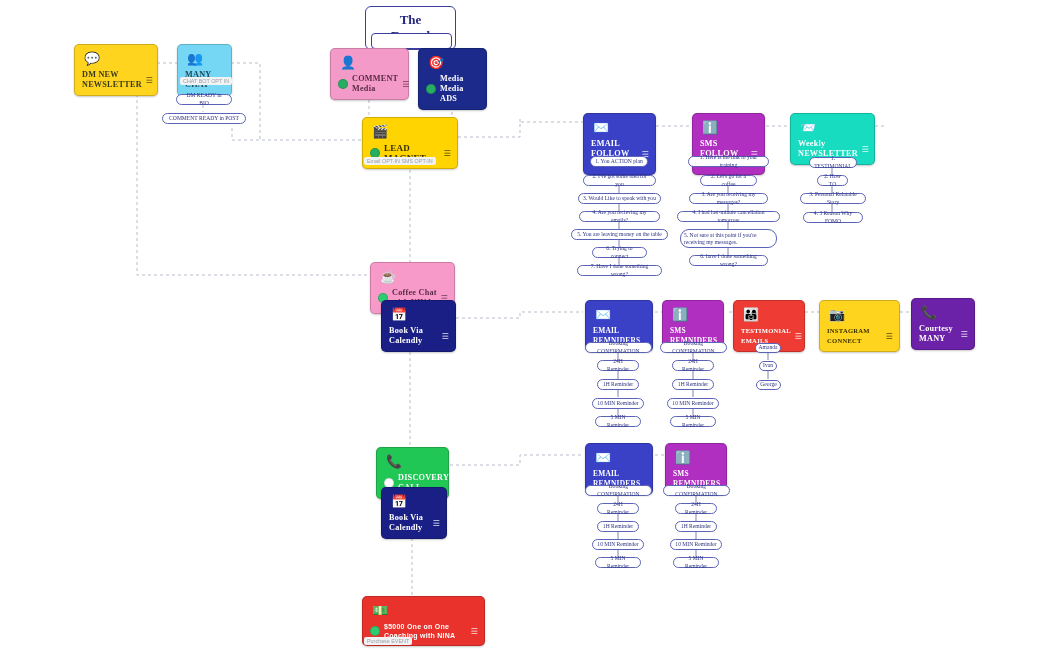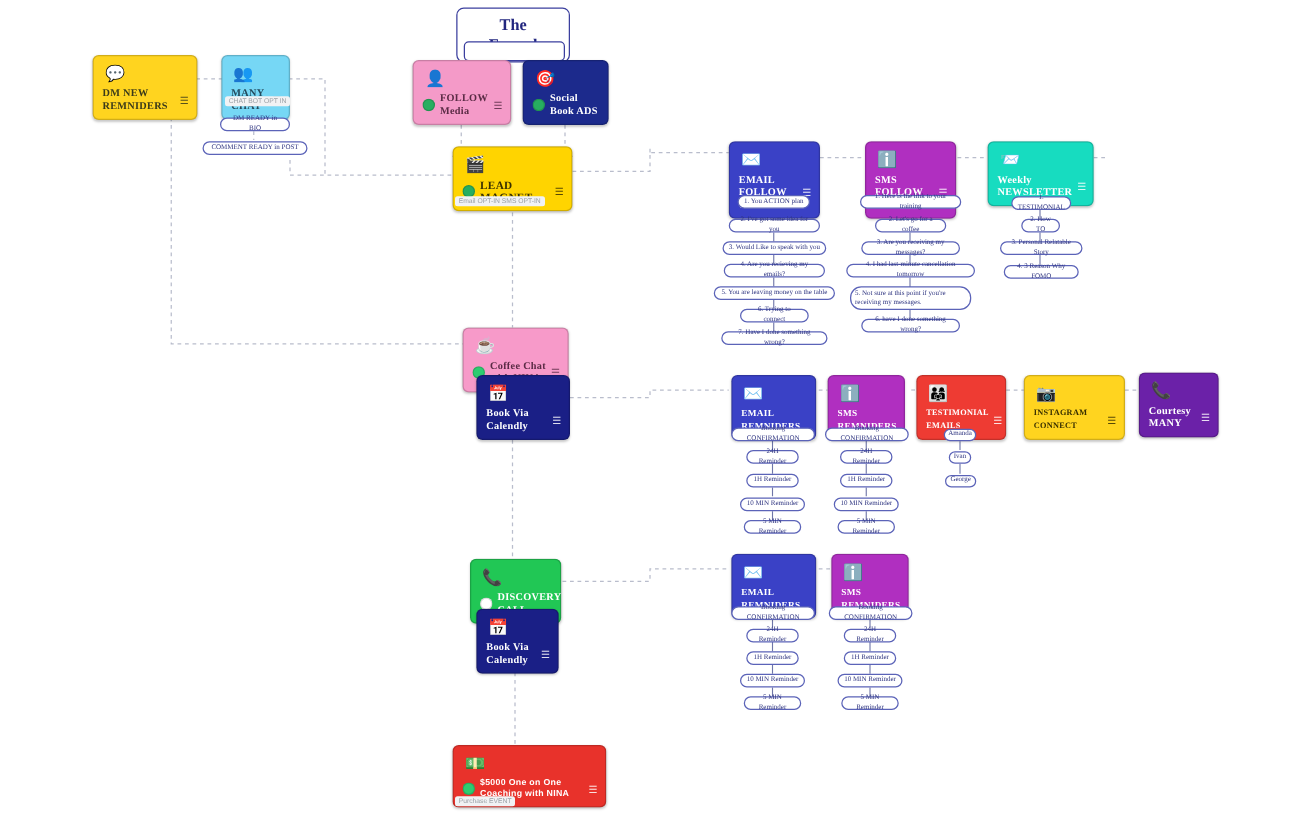--- a/index.html
+++ b/index.html
@@ -208,50 +208,50 @@
 
   <div class="root" style="left:365px;top:6px;width:91px;">
     <span>The Funnel</span>
   </div>
 
   <div style="position:absolute;left:371px;top:33px;width:79px;height:14px;border:1px solid #3b3f9e;border-radius:4px;background:#fff;"></div>
 
   <div class="node" style="left:74px;top:44px;width:84px;background:#ffd41f;color:#3a3a1a;">
     <span class="nicon">💬</span>
     <div class="nrow">
-      <span class="ntitle">DM NEW REMNIDERS</span>
+      <span class="ntitle">DM NEW NEWSLETTER</span>
       <span class="menu">☰</span>
     </div>
   </div>
 
   <div class="node" style="left:177px;top:44px;width:55px;background:#76d7f5;color:#234a5c;">
     <span class="nicon">👥</span>
     <div class="nrow">
       <span class="ntitle">MANY CHAT</span>
       <span class="menu">☰</span>
     </div>
   </div>
   <div class="subcap" style="left:180px;top:77px;">CHAT BOT OPT IN</div>
   <div class="pill" style="left:176px;top:94px;width:56px;height:11px;">DM READY in BIO</div>
   <div class="pill" style="left:162px;top:113px;width:84px;height:11px;">COMMENT READY in POST</div>
 
   <div class="node" style="left:330px;top:48px;width:79px;background:#f49ac8;color:#5a2b45;">
     <span class="nicon">👤</span>
     <div class="nrow">
       <span class="dot" style="background:#27ae60;"></span>
-      <span class="ntitle">FOLLOW Media</span>
+      <span class="ntitle">COMMENT Media</span>
       <span class="menu">☰</span>
     </div>
   </div>
 
   <div class="node" style="left:418px;top:48px;width:69px;background:#1c2a8c;color:#ffffff;">
     <span class="nicon">🎯</span>
     <div class="nrow">
       <span class="dot" style="background:#27ae60;"></span>
-      <span class="ntitle">Social Book ADS</span>
+      <span class="ntitle">Media Media ADS</span>
     </div>
   </div>
 
   <div class="node" style="left:362px;top:117px;width:96px;background:#ffd400;color:#3a3100;">
     <span class="nicon">🎬</span>
     <div class="nrow">
       <span class="dot" style="background:#27ae60;"></span>
       <span class="ntitle" style="font-size:9px;">LEAD MAGNET</span>
       <span class="menu">☰</span>
     </div>

